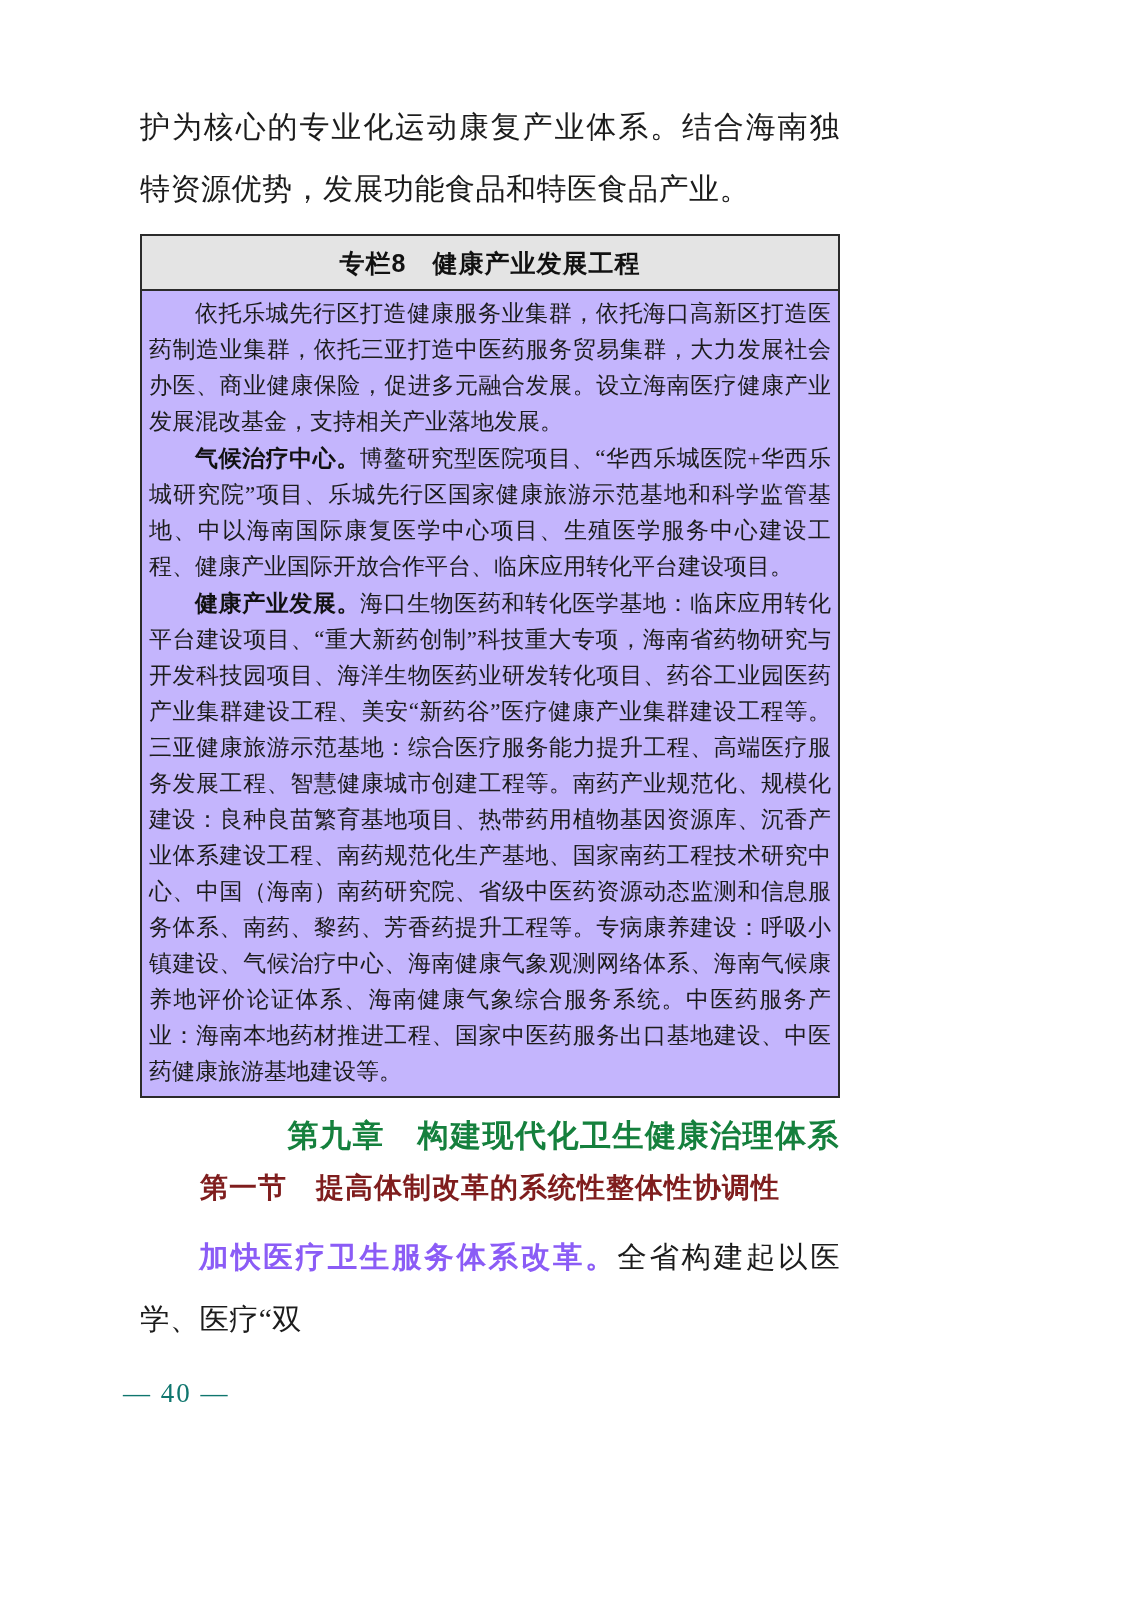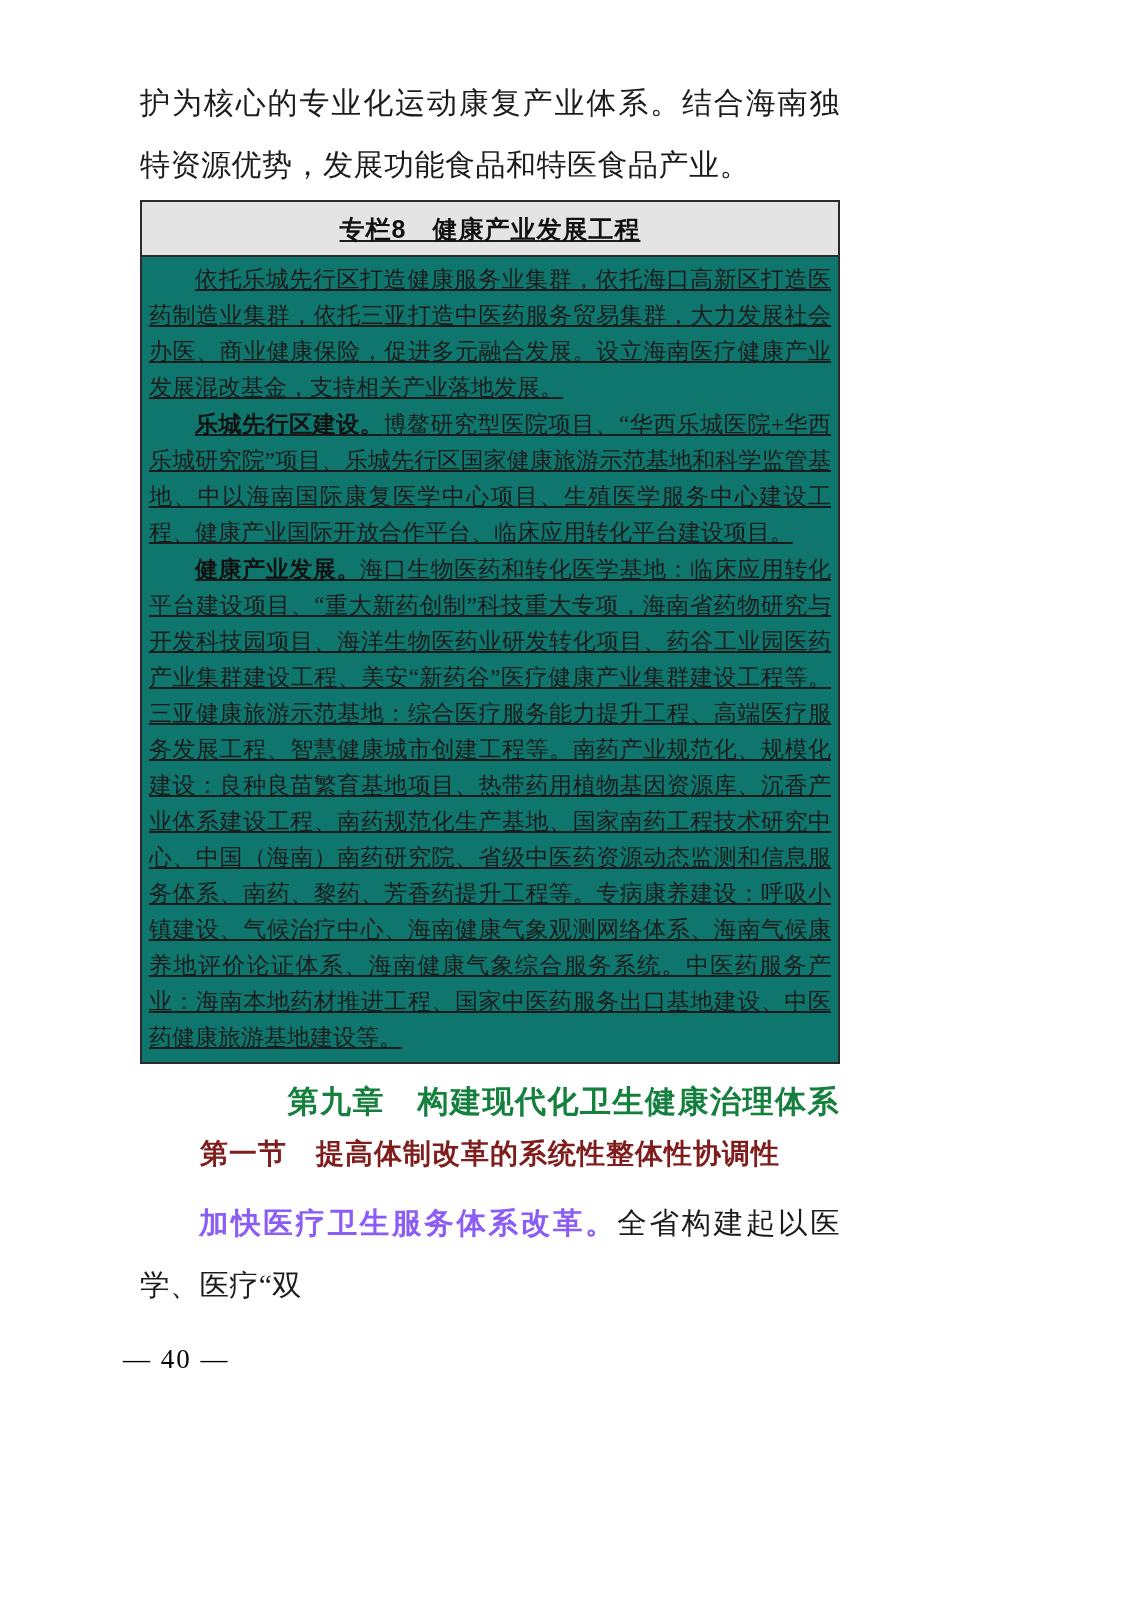--- a/index.html
+++ b/index.html
@@ -8,37 +8,36 @@
     background: #ffffff;
   }
   body {
     width: 1131px; height: 1600px;
     font-family: "Liberation Serif", "DejaVu Serif", serif;
     color: #1c1c1c;
     overflow: hidden;
   }
   .page {
     width: 979px; height: 1600px;
-    padding: 72px 139px 0 140px;
+    padding: 96px 139px 0 140px;
   }
   
   .intro {
     margin: 0;
     font-size: 30px;
     line-height: 62px;
     letter-spacing: 0.5px;
     text-align: justify;
     text-justify: inter-ideograph;
   }
   
   .panel {
-    margin-top: 4px;
+    margin-top: 14px;
     border: 2px solid #2b2b2b;
-    background: #0f766e;
-    text-decoration: underline;
+    background: #c4b5fd;
   }
   .panel-header {
     height: 55px;
     line-height: 55px;
     background: #e4e4e4;
     border-bottom: 2px solid #2b2b2b;
     text-align: center;
     font-family: "Liberation Sans", "DejaVu Sans", sans-serif;
     font-weight: bold;
     font-size: 25px;
@@ -100,35 +99,35 @@
     font-family: "Liberation Sans", "DejaVu Sans", sans-serif;
     font-weight: bold;
     color: #8b5cf6;
   }
   
   .footer {
     margin-top: 28px;
     margin-left: -17px;
     font-size: 27px;
     letter-spacing: 2px;
-    color: #000000;
+    color: #0f766e;
   }
 </style>
 </head>
 <body>
 
 <div class="page">
 
   <p class="intro">护为核心的专业化运动康复产业体系。结合海南独特资源优势，发展功能食品和特医食品产业。</p>
 
   <div class="panel">
     <div class="panel-header">专栏8　健康产业发展工程</div>
     <div class="panel-body">
       <p><span class="panel-lead"></span><span>依托乐城先行区打造健康服务业集群，依托海口高新区打造医药制造业集群，依托三亚打造中医药服务贸易集群，大力发展社会办医、商业健康保险，促进多元融合发展。设立海南医疗健康产业发展混改基金，支持相关产业落地发展。</span></p>
-      <p><span class="panel-lead">乐城先行区建设。</span><span>博鳌研究型医院项目、“华西乐城医院+华西乐城研究院”项目、乐城先行区国家健康旅游示范基地和科学监管基地、中以海南国际康复医学中心项目、生殖医学服务中心建设工程、健康产业国际开放合作平台、临床应用转化平台建设项目。</span></p>
+      <p><span class="panel-lead">气候治疗中心。</span><span>博鳌研究型医院项目、“华西乐城医院+华西乐城研究院”项目、乐城先行区国家健康旅游示范基地和科学监管基地、中以海南国际康复医学中心项目、生殖医学服务中心建设工程、健康产业国际开放合作平台、临床应用转化平台建设项目。</span></p>
       <p><span class="panel-lead">健康产业发展。</span><span>海口生物医药和转化医学基地：临床应用转化平台建设项目、“重大新药创制”科技重大专项，海南省药物研究与开发科技园项目、海洋生物医药业研发转化项目、药谷工业园医药产业集群建设工程、美安“新药谷”医疗健康产业集群建设工程等。三亚健康旅游示范基地：综合医疗服务能力提升工程、高端医疗服务发展工程、智慧健康城市创建工程等。南药产业规范化、规模化建设：良种良苗繁育基地项目、热带药用植物基因资源库、沉香产业体系建设工程、南药规范化生产基地、国家南药工程技术研究中心、中国（海南）南药研究院、省级中医药资源动态监测和信息服务体系、南药、黎药、芳香药提升工程等。专病康养建设：呼吸小镇建设、气候治疗中心、海南健康气象观测网络体系、海南气候康养地评价论证体系、海南健康气象综合服务系统。中医药服务产业：海南本地药材推进工程、国家中医药服务出口基地建设、中医药健康旅游基地建设等。</span></p>
     </div>
   </div>
 
   <h1 class="chapter">第九章　构建现代化卫生健康治理体系</h1>
 
 
   <h2 class="section">第一节　提高体制改革的系统性整体性协调性</h2>
 
   <p class="body-text lead-para"><span class="body-lead">加快医疗卫生服务体系改革。</span><span>全省构建起以医学、医疗“双</span></p>

